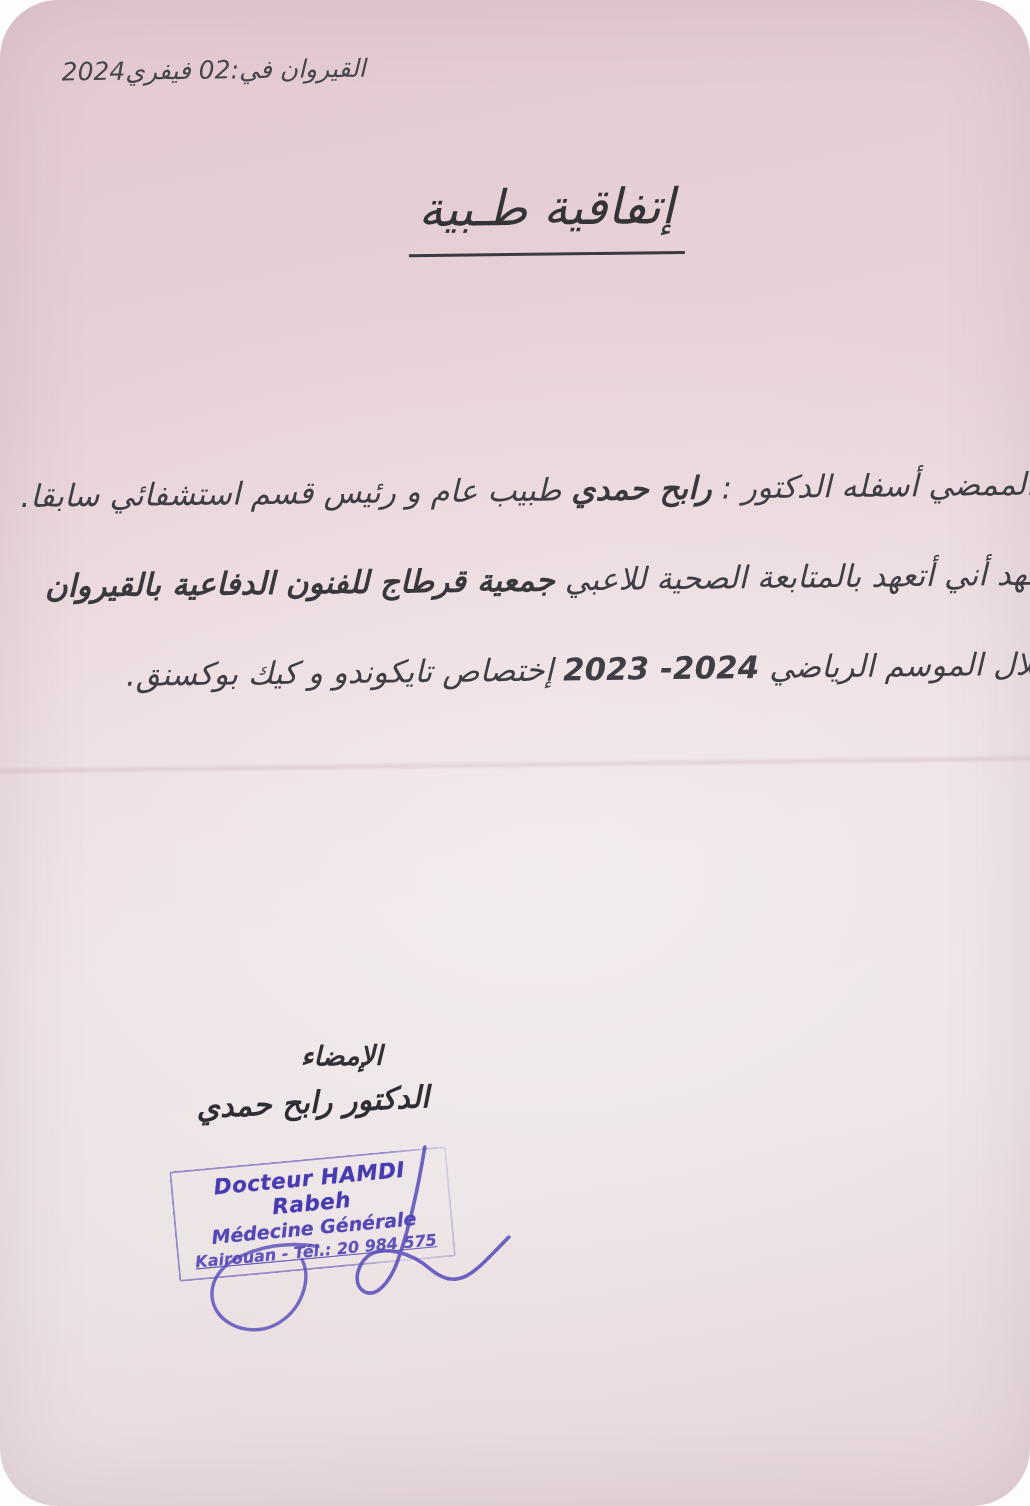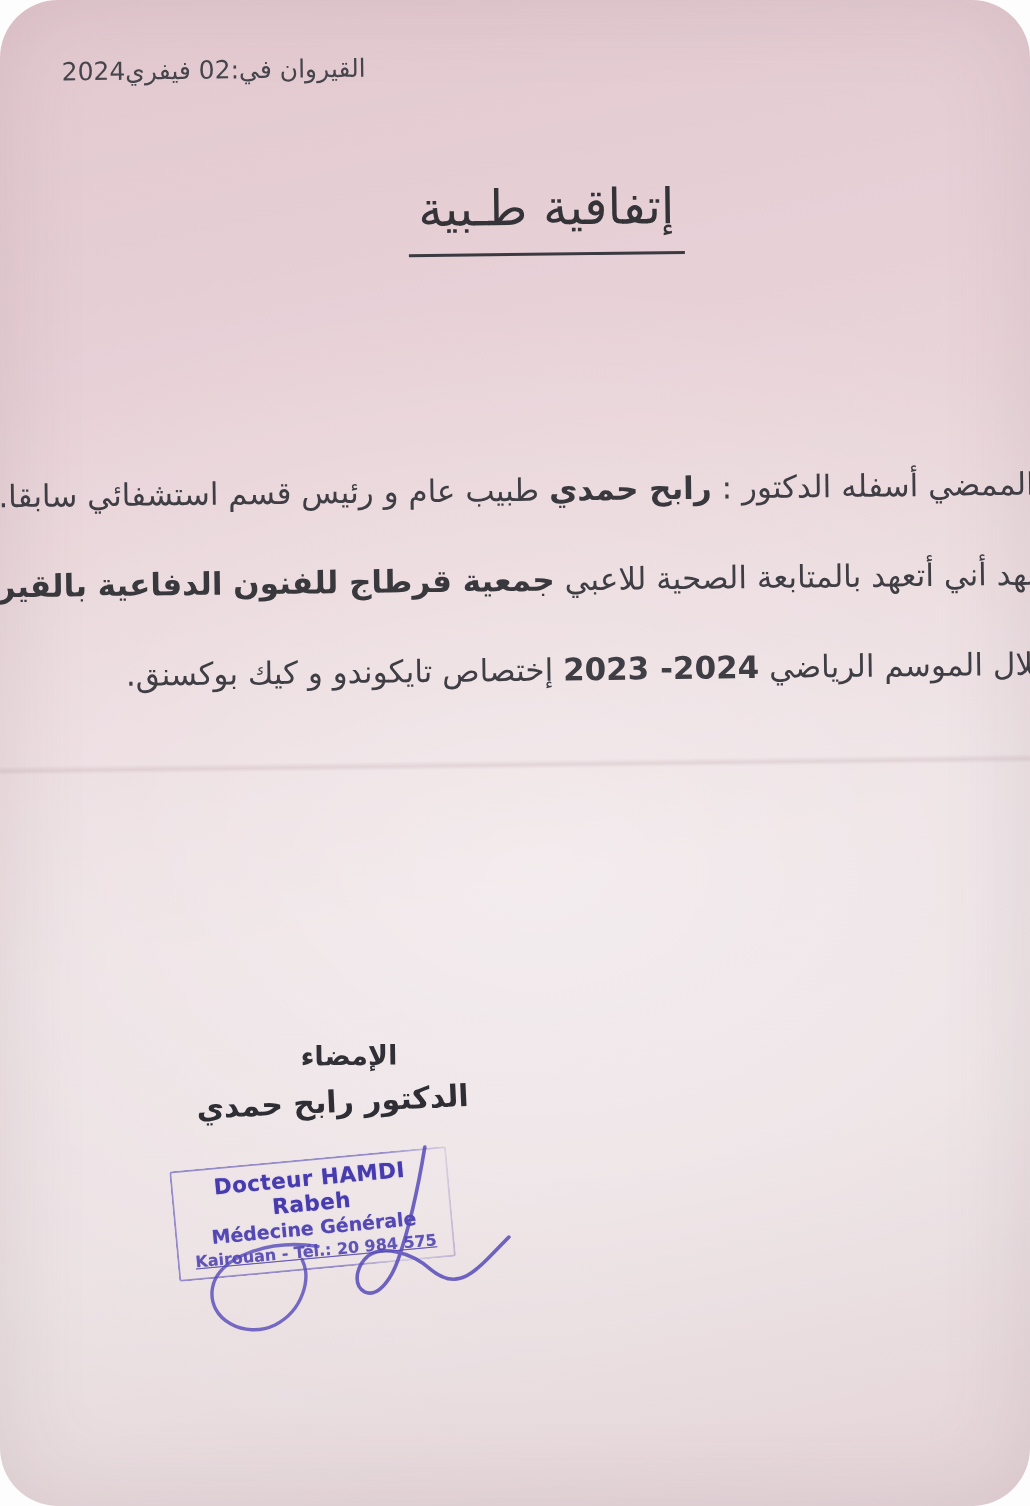--- a/index.html
+++ b/index.html
@@ -10,20 +10,21 @@
     overflow:hidden;position:relative;
   }
   .paper{
     position:absolute;inset:0;
     border-radius:58px;
     background:
       radial-gradient(120% 55% at 52% 58%, rgba(255,255,255,0.38), rgba(255,255,255,0) 72%),
       linear-gradient(168deg,#e3c9d0 0%,#e6ced5 18%,#e9d6da 38%,#ece0e3 58%,#ebe1e3 75%,#e7d9dc 92%,#e5d4d8 100%);
     box-shadow:inset 0 0 90px rgba(120,90,100,0.14);
     overflow:hidden;
+    font-style:italic;
   }
   .content{position:absolute;inset:0;transform:rotate(-0.7deg);color:#3e3e44;}
   .date-line{
     position:absolute;left:70px;top:52px;
     direction:rtl;font-size:25px;color:#45454b;white-space:nowrap;
   }
   .title-wrap{position:absolute;top:180px;left:0;width:100%;text-align:center;transform:translateX(38px);}
   .title{
     display:inline-block;direction:rtl;
     font-size:49px;color:#333338;letter-spacing:1px;

